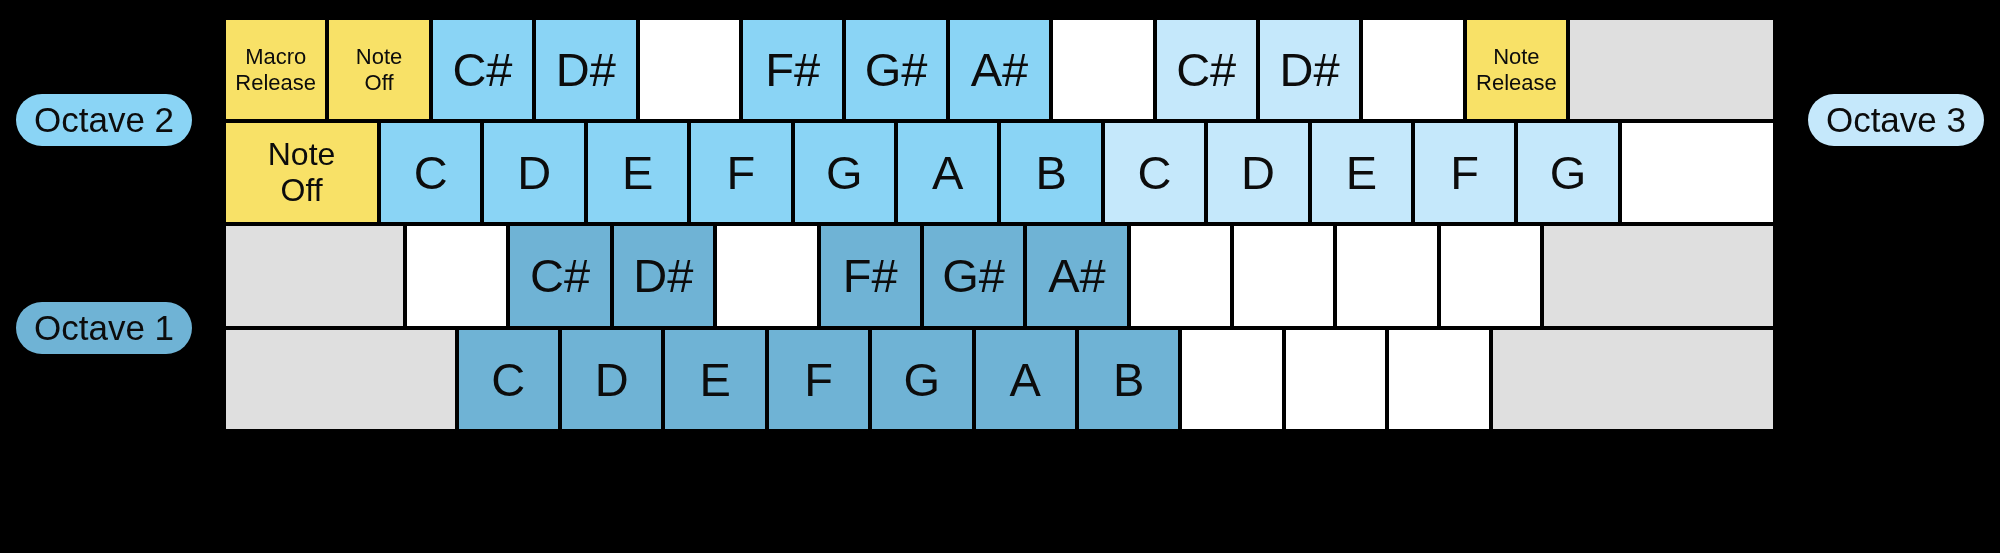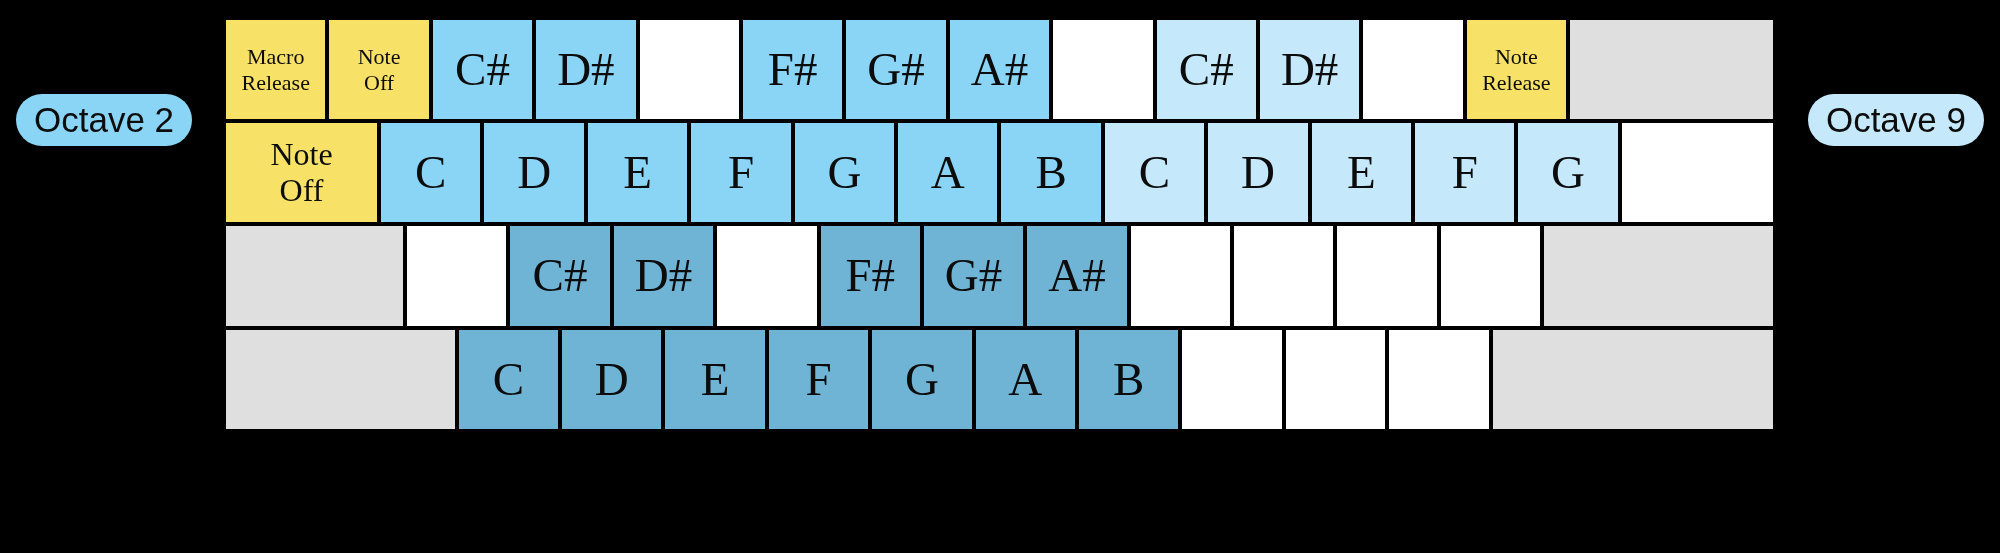--- a/index.html
+++ b/index.html
@@ -7,21 +7,21 @@
     position:relative;
     width:2000px;height:553px;
     background:#000;
     font-family:"Liberation Sans","DejaVu Sans",sans-serif;
     color:#0c0c0c;
     overflow:hidden;
   }
   .keyboard{
     position:absolute;
     left:224px;top:18px;
-    width:1551px;height:516px;font-family:Liberation Serif, serif;
+    width:1551px;height:516px;
   }
   .krow{display:flex;height:20%;}
   .key{
     box-sizing:border-box;
     border:2px solid #000;
     display:flex;
     align-items:center;
     justify-content:center;
     text-align:center;
     white-space:pre-line;
@@ -43,21 +43,22 @@
   }
   #chip-oct2{left:16px;top:94px;}
   #chip-oct1{left:16px;top:302px;}
   #chip-oct3{right:16px;top:94px;}
 </style>
 </head>
 <body>
 
 <div class="stage">
   <span class="octave-chip" id="chip-oct2" style="background: rgb(138, 212, 245);">Octave 2</span>
-  <span class="octave-chip" id="chip-oct3" style="background: rgb(197, 232, 251);">Octave 9</span>
+  <span class="octave-chip" id="chip-oct1" style="background: rgb(111, 179, 213);">Octave 1</span>
+  <span class="octave-chip" id="chip-oct3" style="background: rgb(197, 232, 251);">Octave 3</span>
   <div class="keyboard" id="keyboard">
       <div class="krow">
         <div class="key sz-s" style="flex: 0 0 calc(6.66667%); background: rgb(248, 225, 103);">Macro
 Release</div>
         <div class="key sz-s" style="flex: 0 0 calc(6.66667%); background: rgb(248, 225, 103);">Note
 Off</div>
         <div class="key sz-l" style="flex: 0 0 calc(6.66667%); background: rgb(138, 212, 245);">C#</div>
         <div class="key sz-l" style="flex: 0 0 calc(6.66667%); background: rgb(138, 212, 245);">D#</div>
         <div class="key sz-l" style="flex: 0 0 calc(6.66667%); background: rgb(255, 255, 255);"></div>
         <div class="key sz-l" style="flex: 0 0 calc(6.66667%); background: rgb(138, 212, 245);">F#</div>

